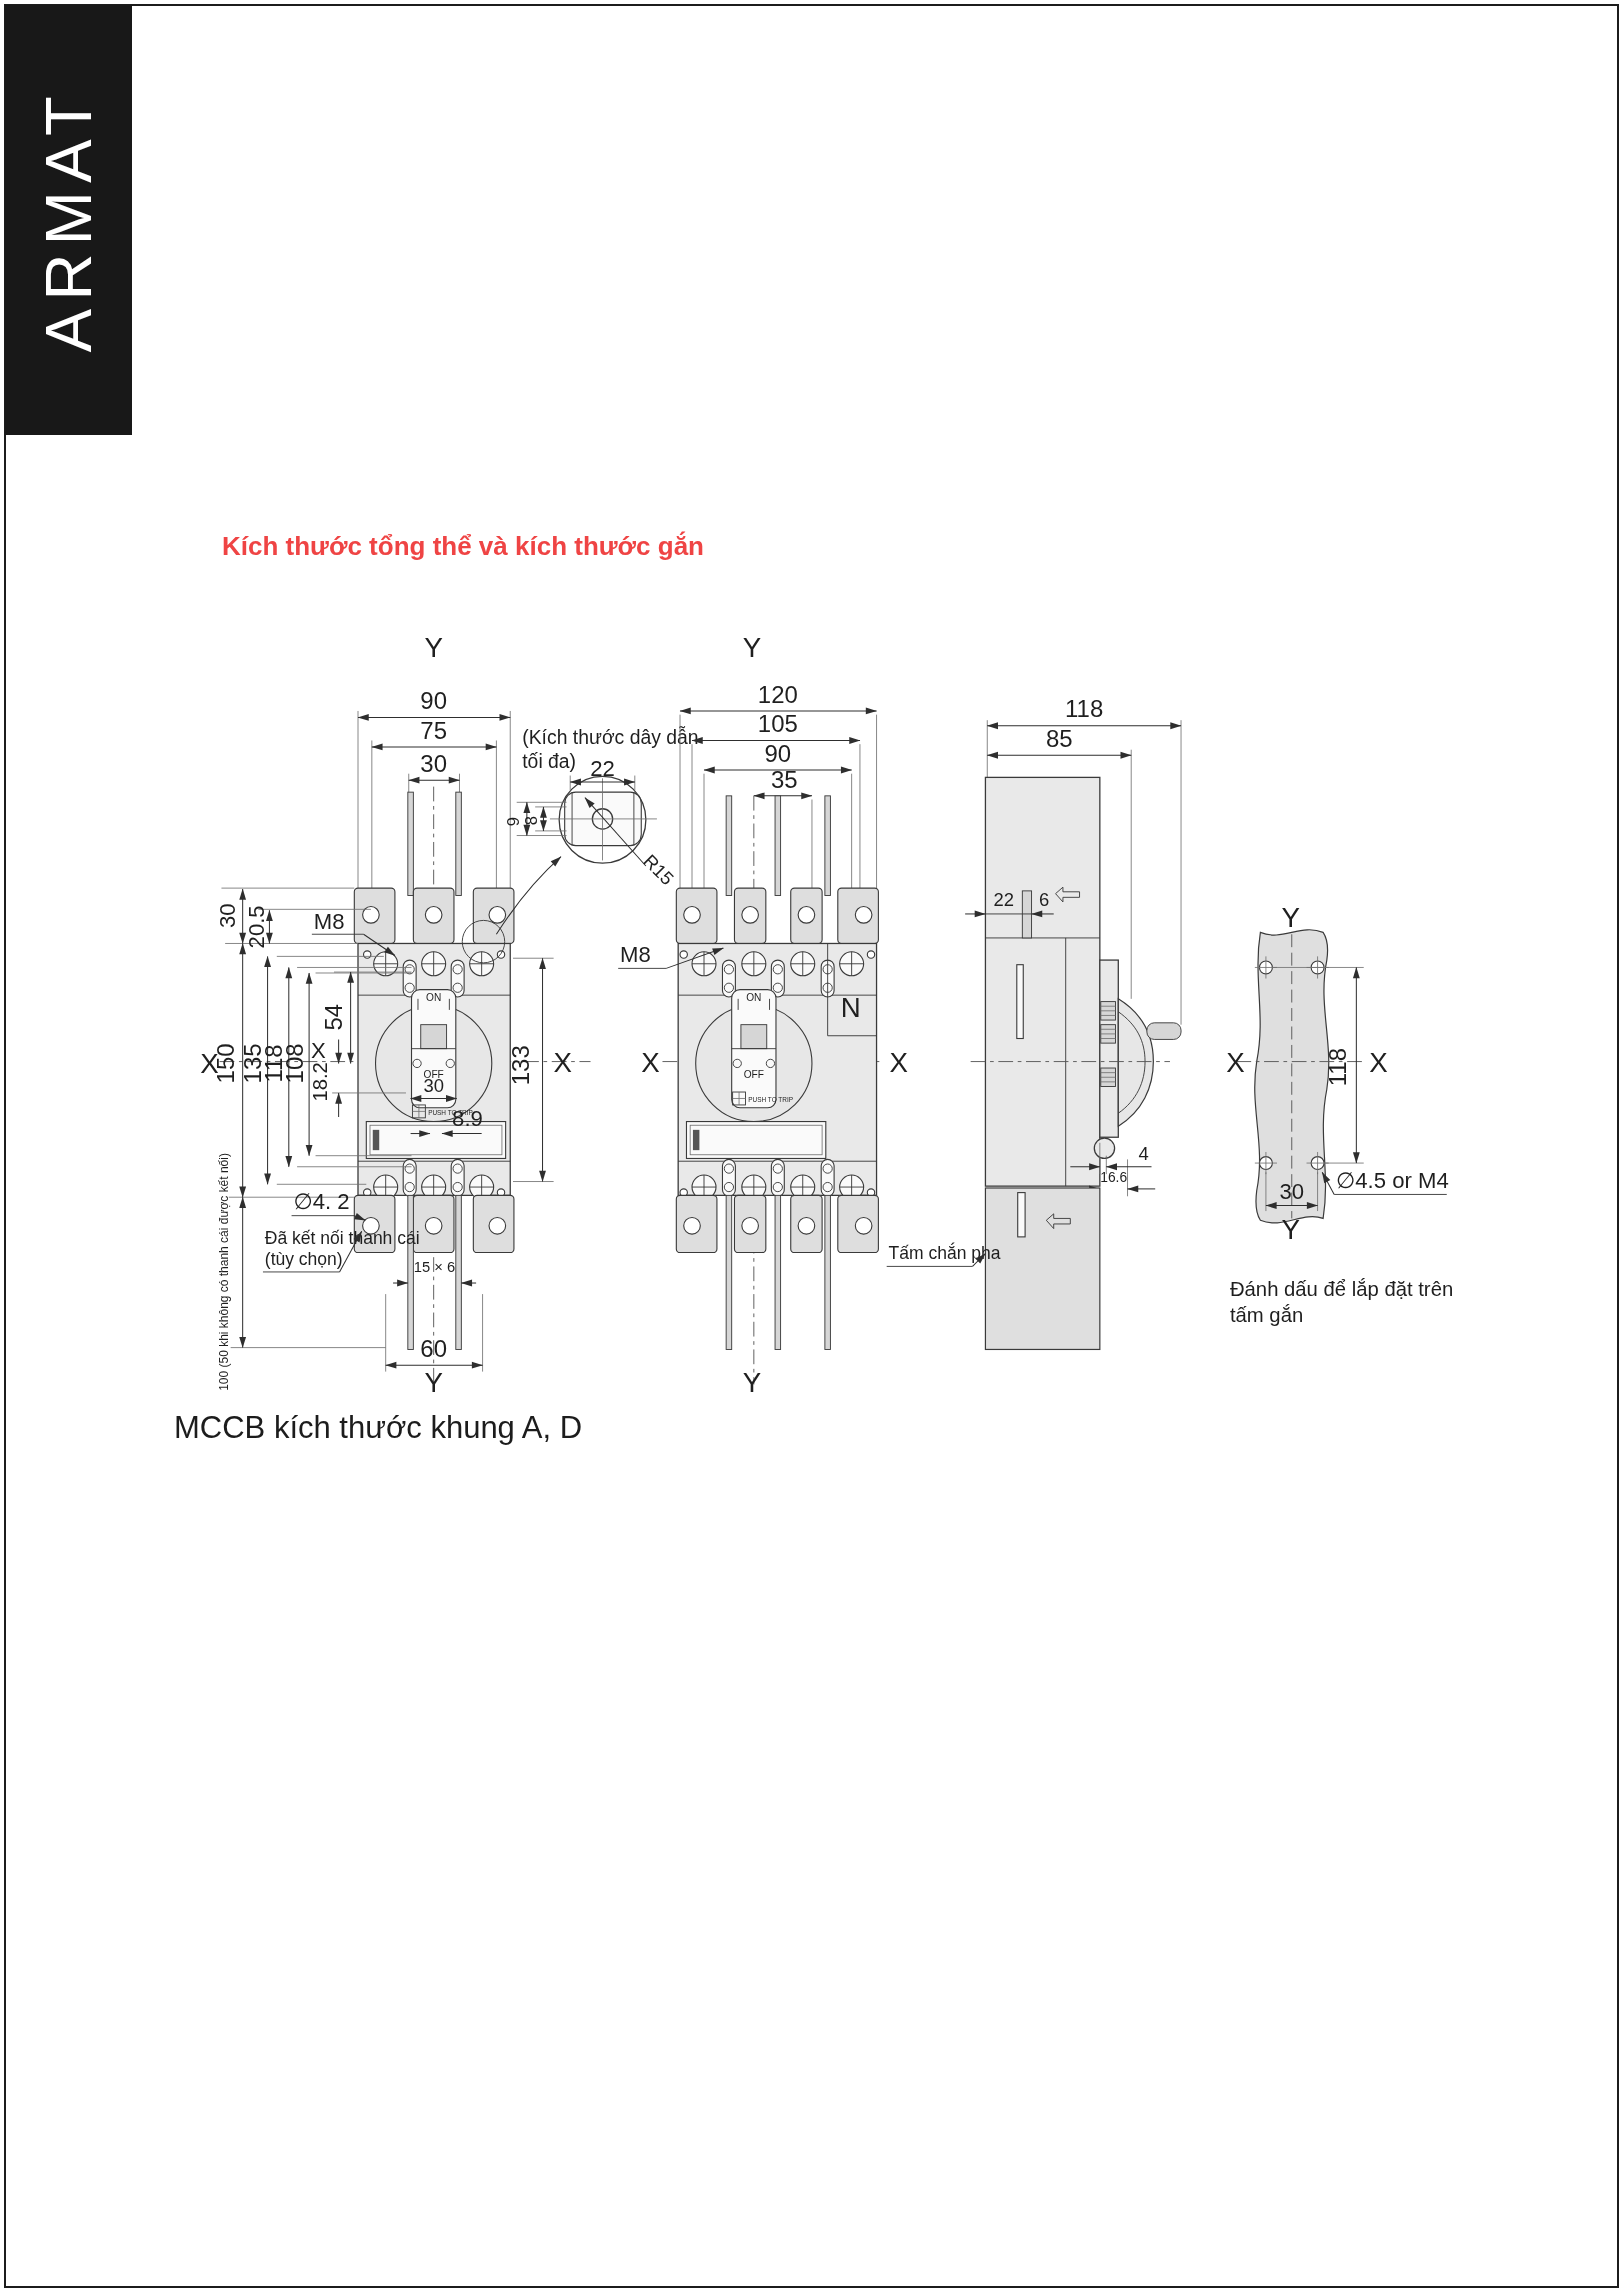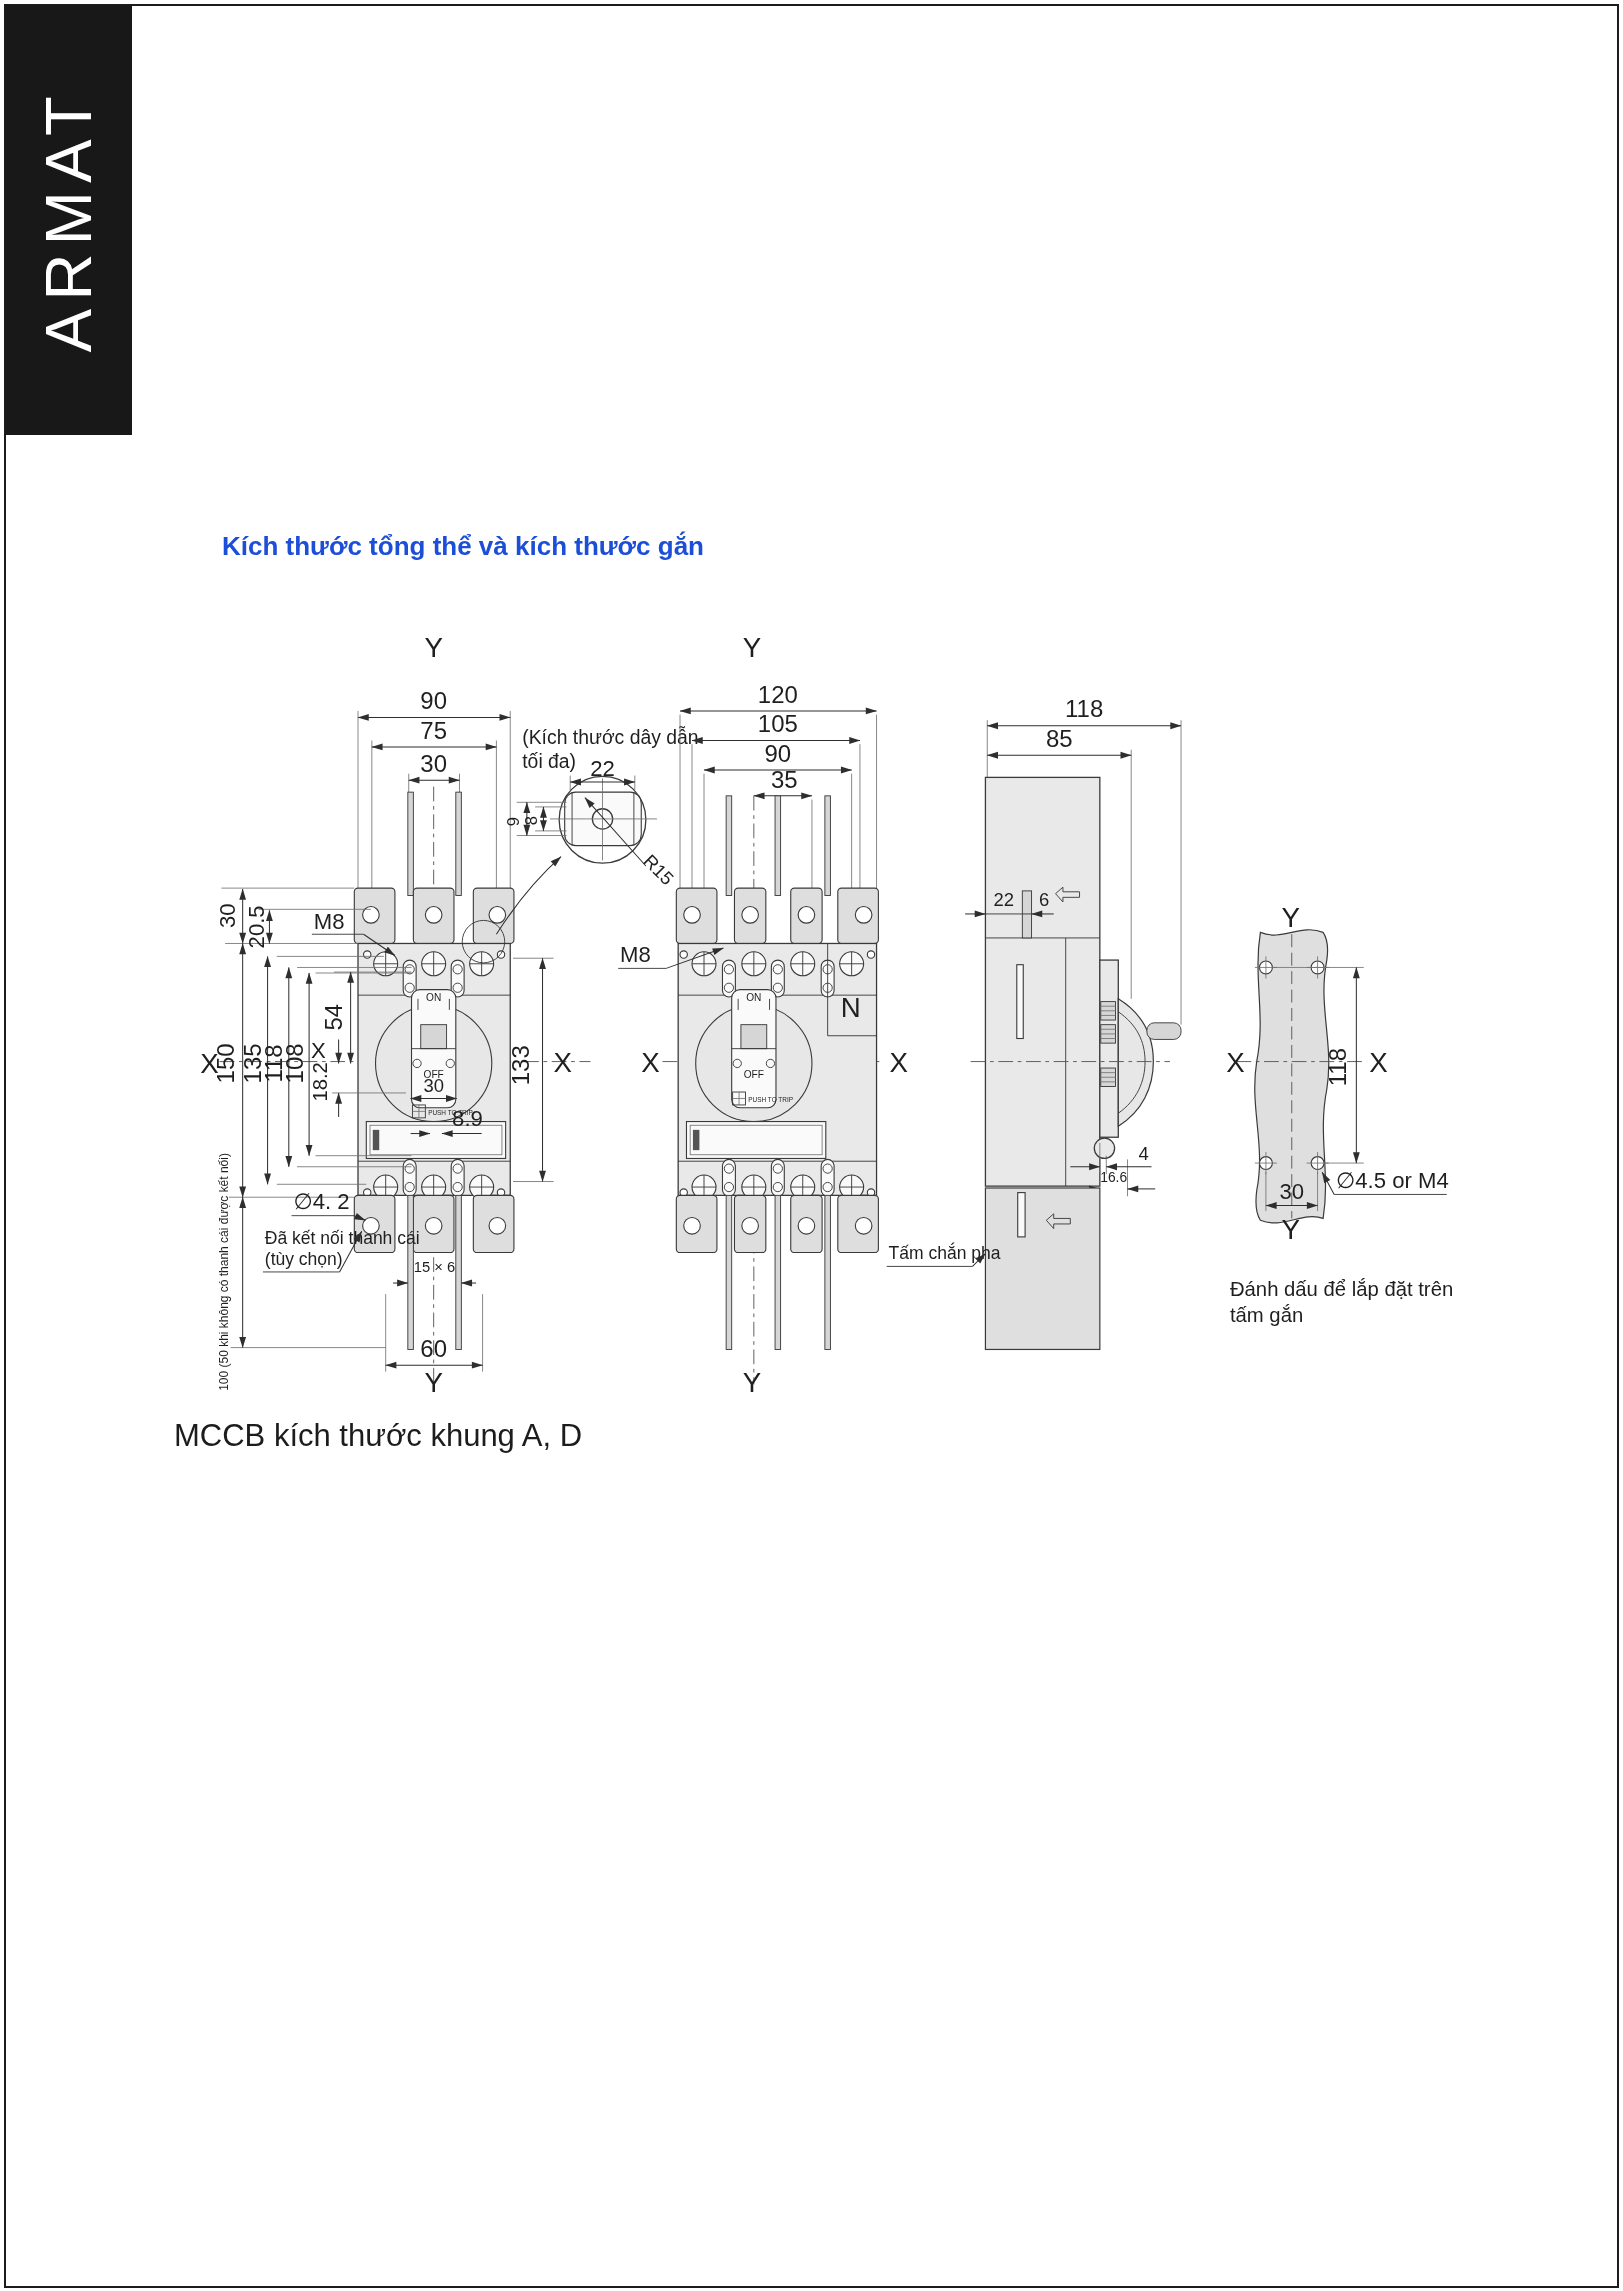--- a/index.html
+++ b/index.html
@@ -1,21 +1,21 @@
 <!DOCTYPE html>
 <html style="font-size:14.8px"><head>
 <meta charset="utf-8">
 <style>
   html,body{margin:0;padding:0;background:#fff;}
   body{width:1623px;height:2292px;position:relative;font-family:"Liberation Sans",sans-serif;}
   .page-border{position:absolute;left:3.7px;top:3.7px;right:3.7px;bottom:3.7px;border:2.8px solid #1c1c1c;pointer-events:none;}
   .brand-banner{position:absolute;left:4.6px;top:4.6px;width:127px;height:430px;background:#181818;display:flex;align-items:center;justify-content:center;}
   .brand-banner span{writing-mode:vertical-rl;transform:rotate(180deg);color:#fff;font-size:65px;letter-spacing:8.3px;font-weight:400;}
-  .doc-title{position:absolute;left:222px;top:531px;font-size:26px;font-weight:bold;color:#1d4ed8;}
-  .doc-caption{position:absolute;left:174px;top:1410px;font-size:31px;color:#1c1c1c;margin-top:8px;}
+  .doc-title{position:absolute;left:222px;top:531px;font-size:26px;font-weight:bold;color:#ef4444;}
+  .doc-caption{position:absolute;left:174px;top:1410px;font-size:31px;color:#1c1c1c;}
   svg{position:absolute;left:0;top:0;}
   svg text{font-family:"Liberation Sans",sans-serif;fill:#1f1f1f;}
   .t11{font-size:11px}.t7{font-size:7px}.t15{font-size:15px}.t16{font-size:16px}
   .t18{font-size:18px}.t19{font-size:19px}.t20{font-size:20px}.t21{font-size:21px}
   .t22{font-size:22px}.t24{font-size:24px}.t26{font-size:26px}.t30{font-size:30px}
   .t13{font-size:13px}
   .mid{text-anchor:middle}
   .ln{stroke:#3a3a3a;stroke-width:1.4;fill:none}
   .ln1{stroke:#3a3a3a;stroke-width:1;fill:none}
   .thin{stroke:#6f6f6f;stroke-width:.9;fill:none}

